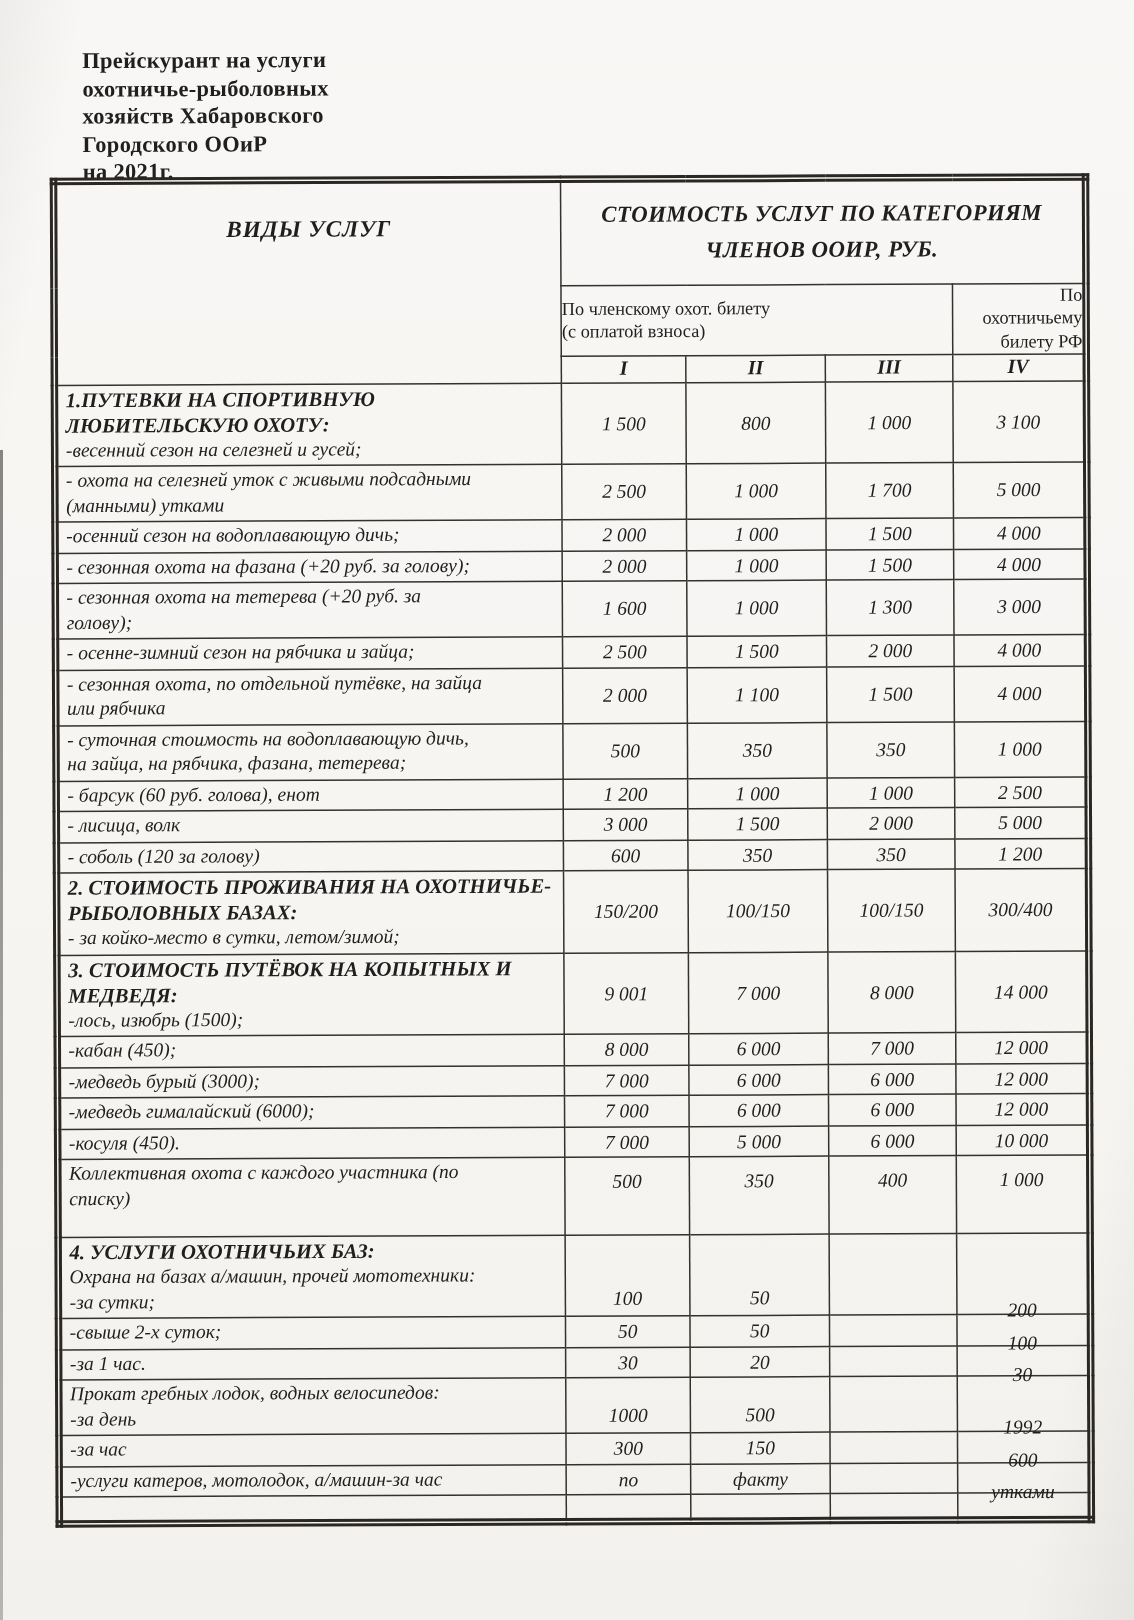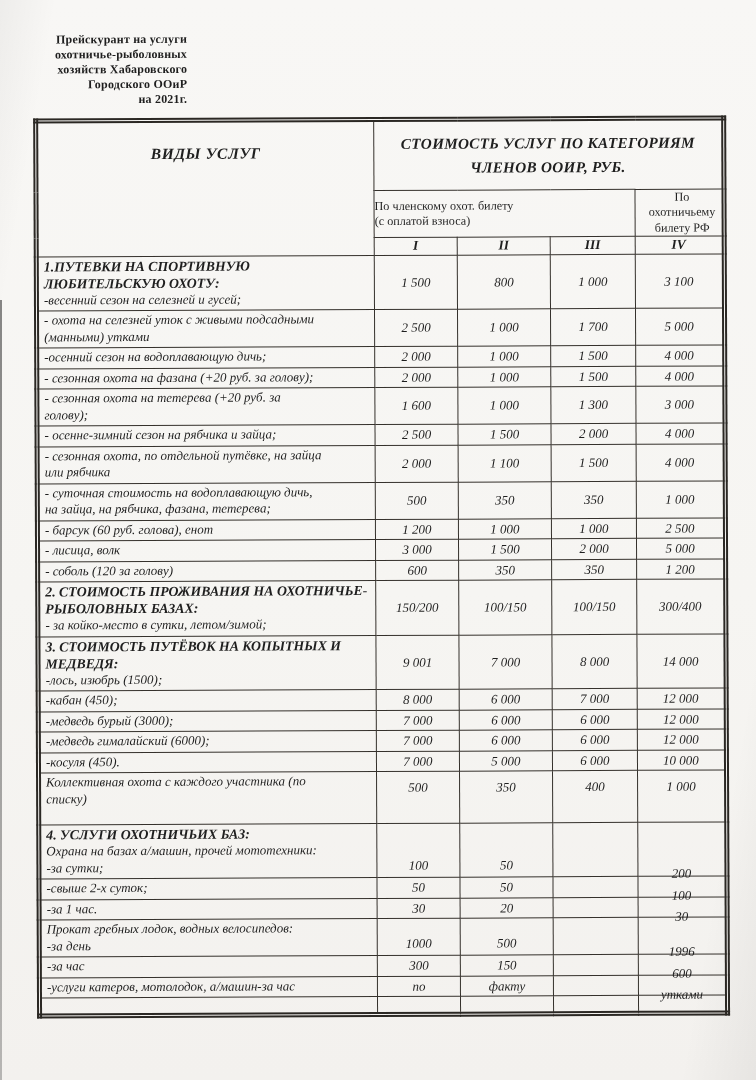--- a/index.html
+++ b/index.html
@@ -21,23 +21,22 @@
   .scan-edge-left {
     position: absolute; left: 0; top: 300px; bottom: 0;
     width: 2px;
     background: linear-gradient(180deg, rgba(40,40,40,0.55), rgba(70,70,70,0.35));
     pointer-events: none;
   }
   .content { position: absolute; inset: 0; transform: rotate(-0.25deg); }
 
   .doc-title {
     position: absolute; left: 57px; top: 31px;
-    font-weight: bold; font-size: 12px; line-height: 1.24;
+    font-weight: bold; font-size: 15px; line-height: 1.24;
     letter-spacing: 0.2px;
-    text-align: right;
   }
   .resolution {
     position: absolute; left: 545px; top: 37px;
     font-weight: bold; font-size: 13px; line-height: 1.35;
   }
 
   table.price {
     position: absolute; left: 35px; top: 117px;
     width: 688px;
     border-collapse: collapse;
@@ -58,21 +57,21 @@
   }
   th.cost-hd {
     height: 68px; vertical-align: middle; text-align: center;
     font-weight: bold; font-style: italic;
     font-size: 15.2px; line-height: 1.55; letter-spacing: 0.3px;
   }
   th.group-hd {
     height: 36px; vertical-align: middle; text-align: left;
     font-size: 12.2px; line-height: 1.25; font-weight: normal;
   }
-  th.group-hd.rf { text-align: center; padding-left: 7px; }
+  th.group-hd.rf { text-align: right; padding-left: 7px; }
   th.roman {
     height: 17px; text-align: center;
     font-weight: bold; font-style: italic; font-size: 13.5px;
   }
 
   td.svc {
     vertical-align: top;
     padding: 1px 4px 2px 5px;
     font-style: italic; font-size: 13px; line-height: 16.5px;
   }
@@ -400,21 +399,21 @@
     <td class="svc">
 
       <div class="lines">
                 <div class="line">Прокат гребных лодок, водных велосипедов:</div>
                 <div class="line">-за день</div>
               </div>
     </td>
     <td class="val c1"><span>1000</span></td>
     <td class="val c2"><span>500</span></td>
     <td class="val c3"><span></span></td>
-    <td class="val c4"><span>1996</span></td>
+    <td class="val c4"><span>1992</span></td>
   </tr>
           <tr class="v4low">
     <td class="svc">
 
       <div class="lines">
                 <div class="line">-за час</div>
               </div>
     </td>
     <td class="val c1"><span>300</span></td>
     <td class="val c2"><span>150</span></td>

